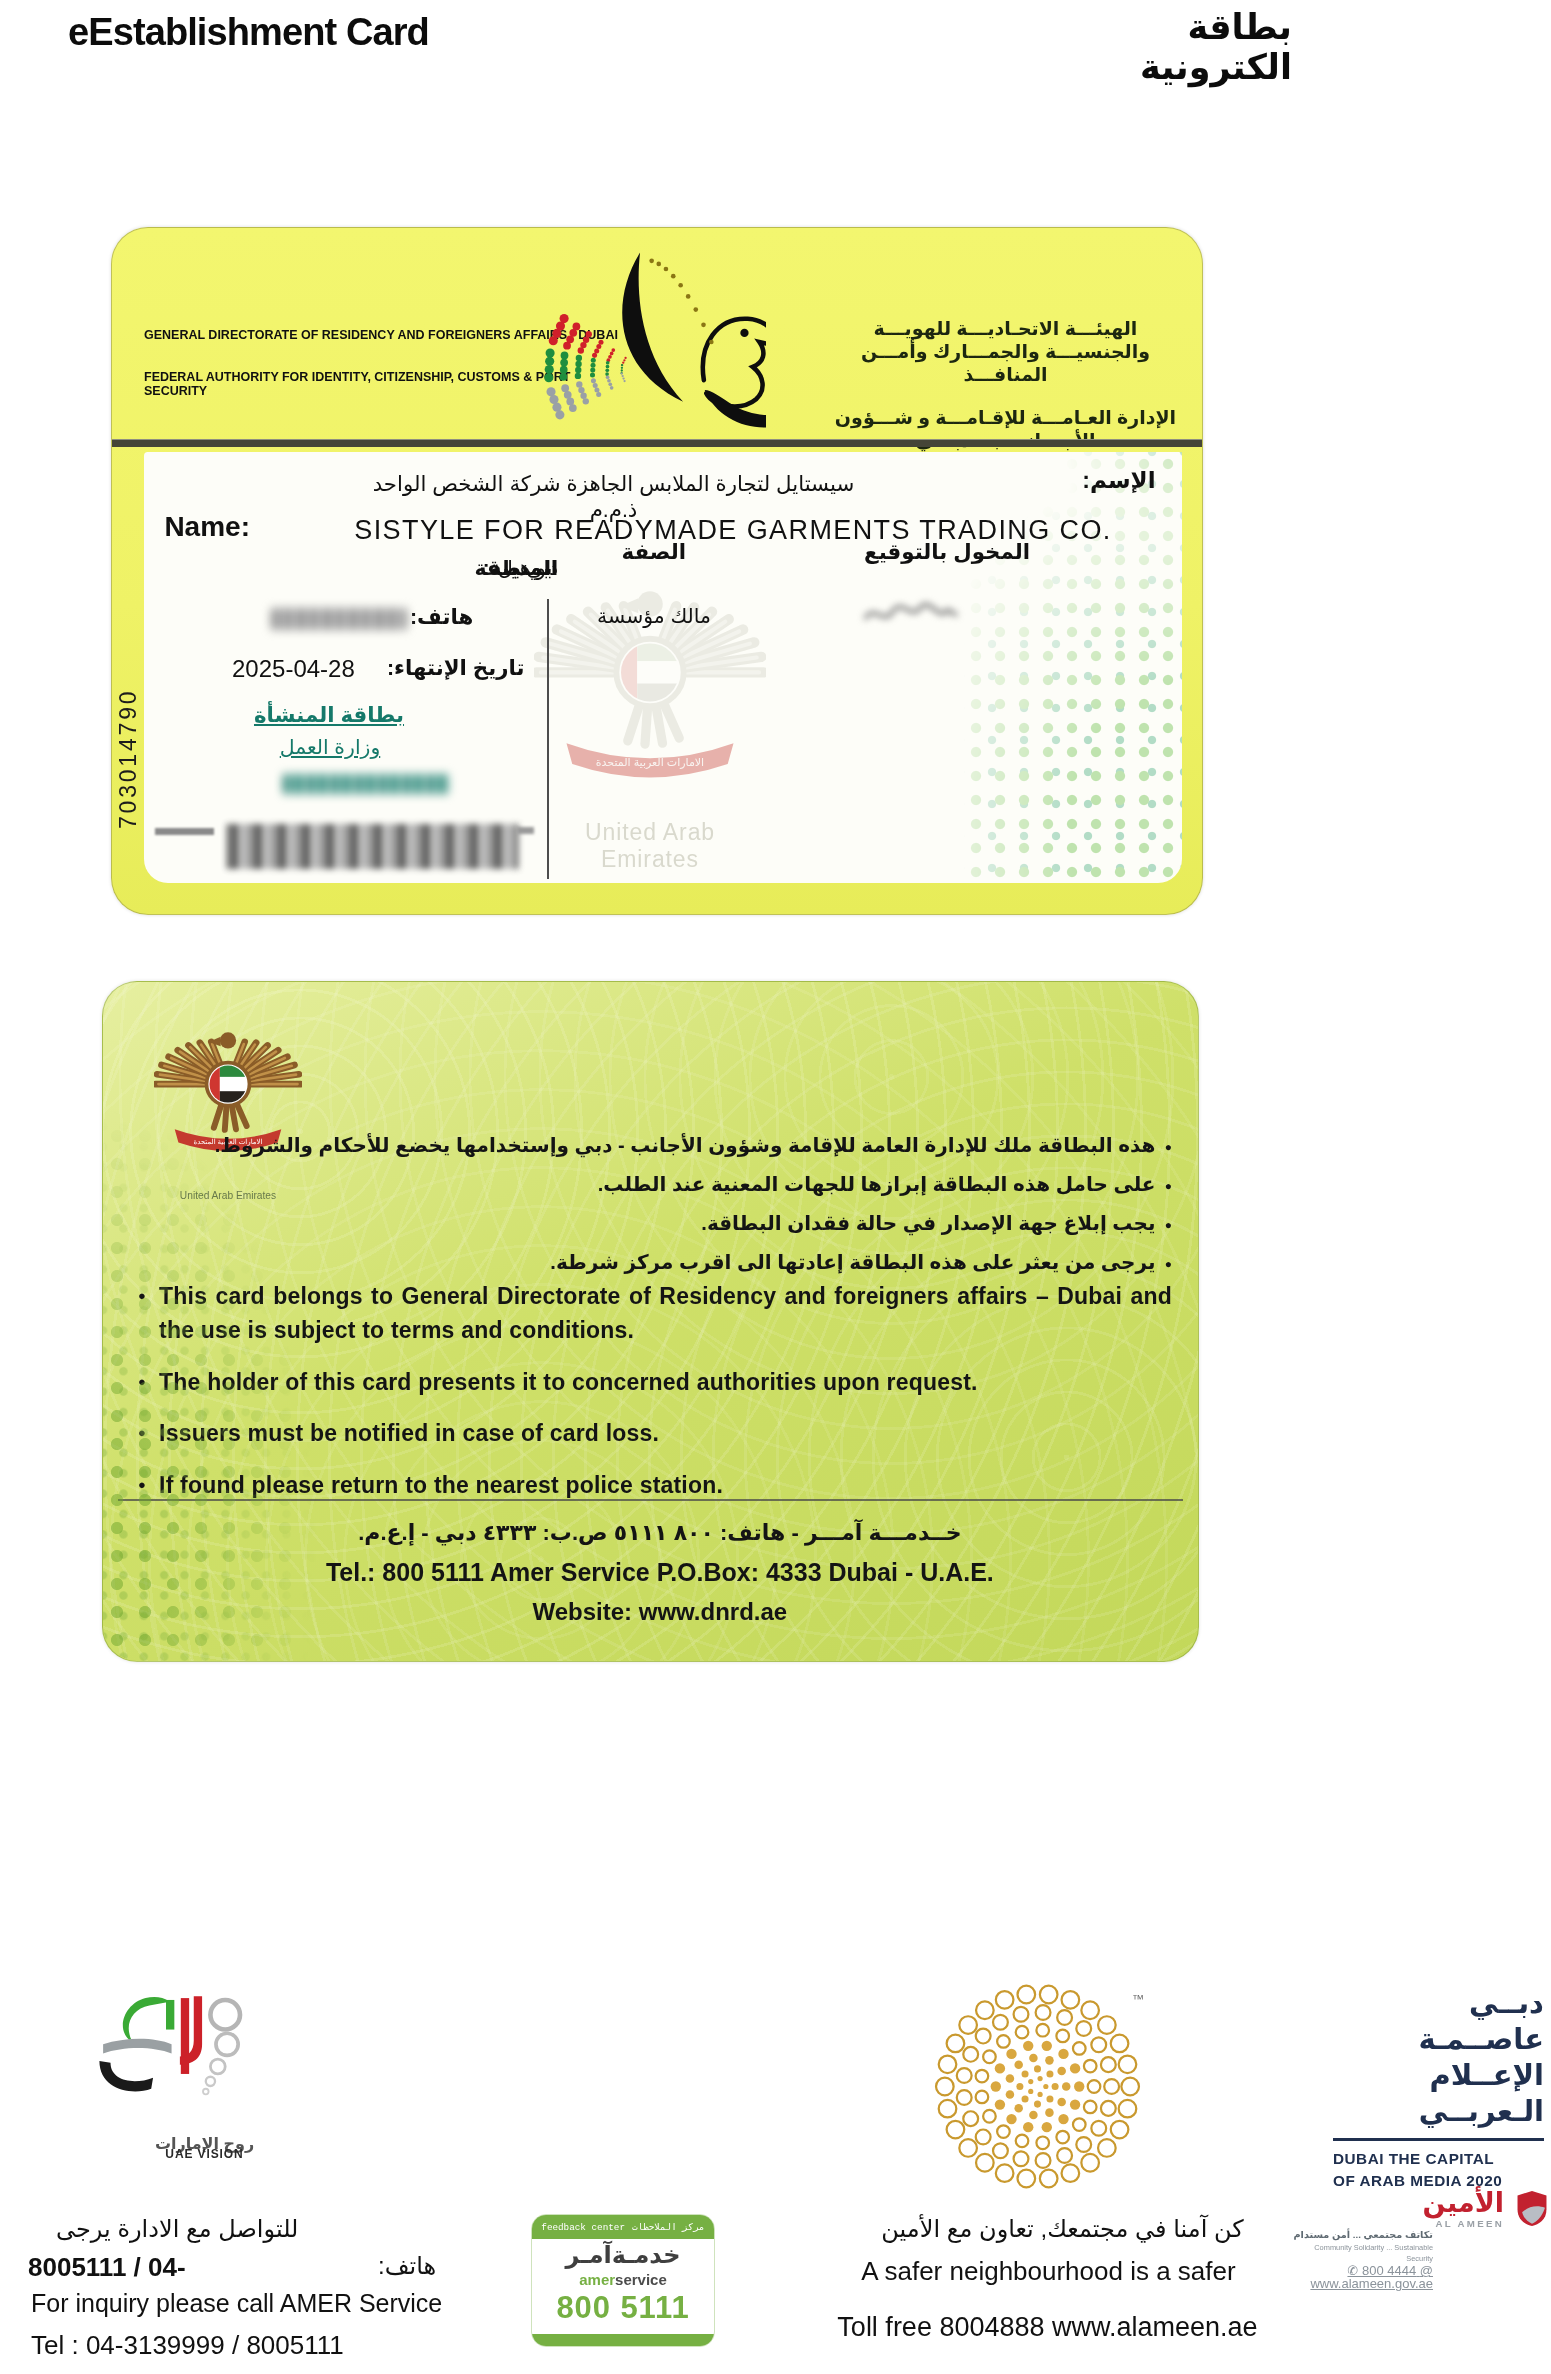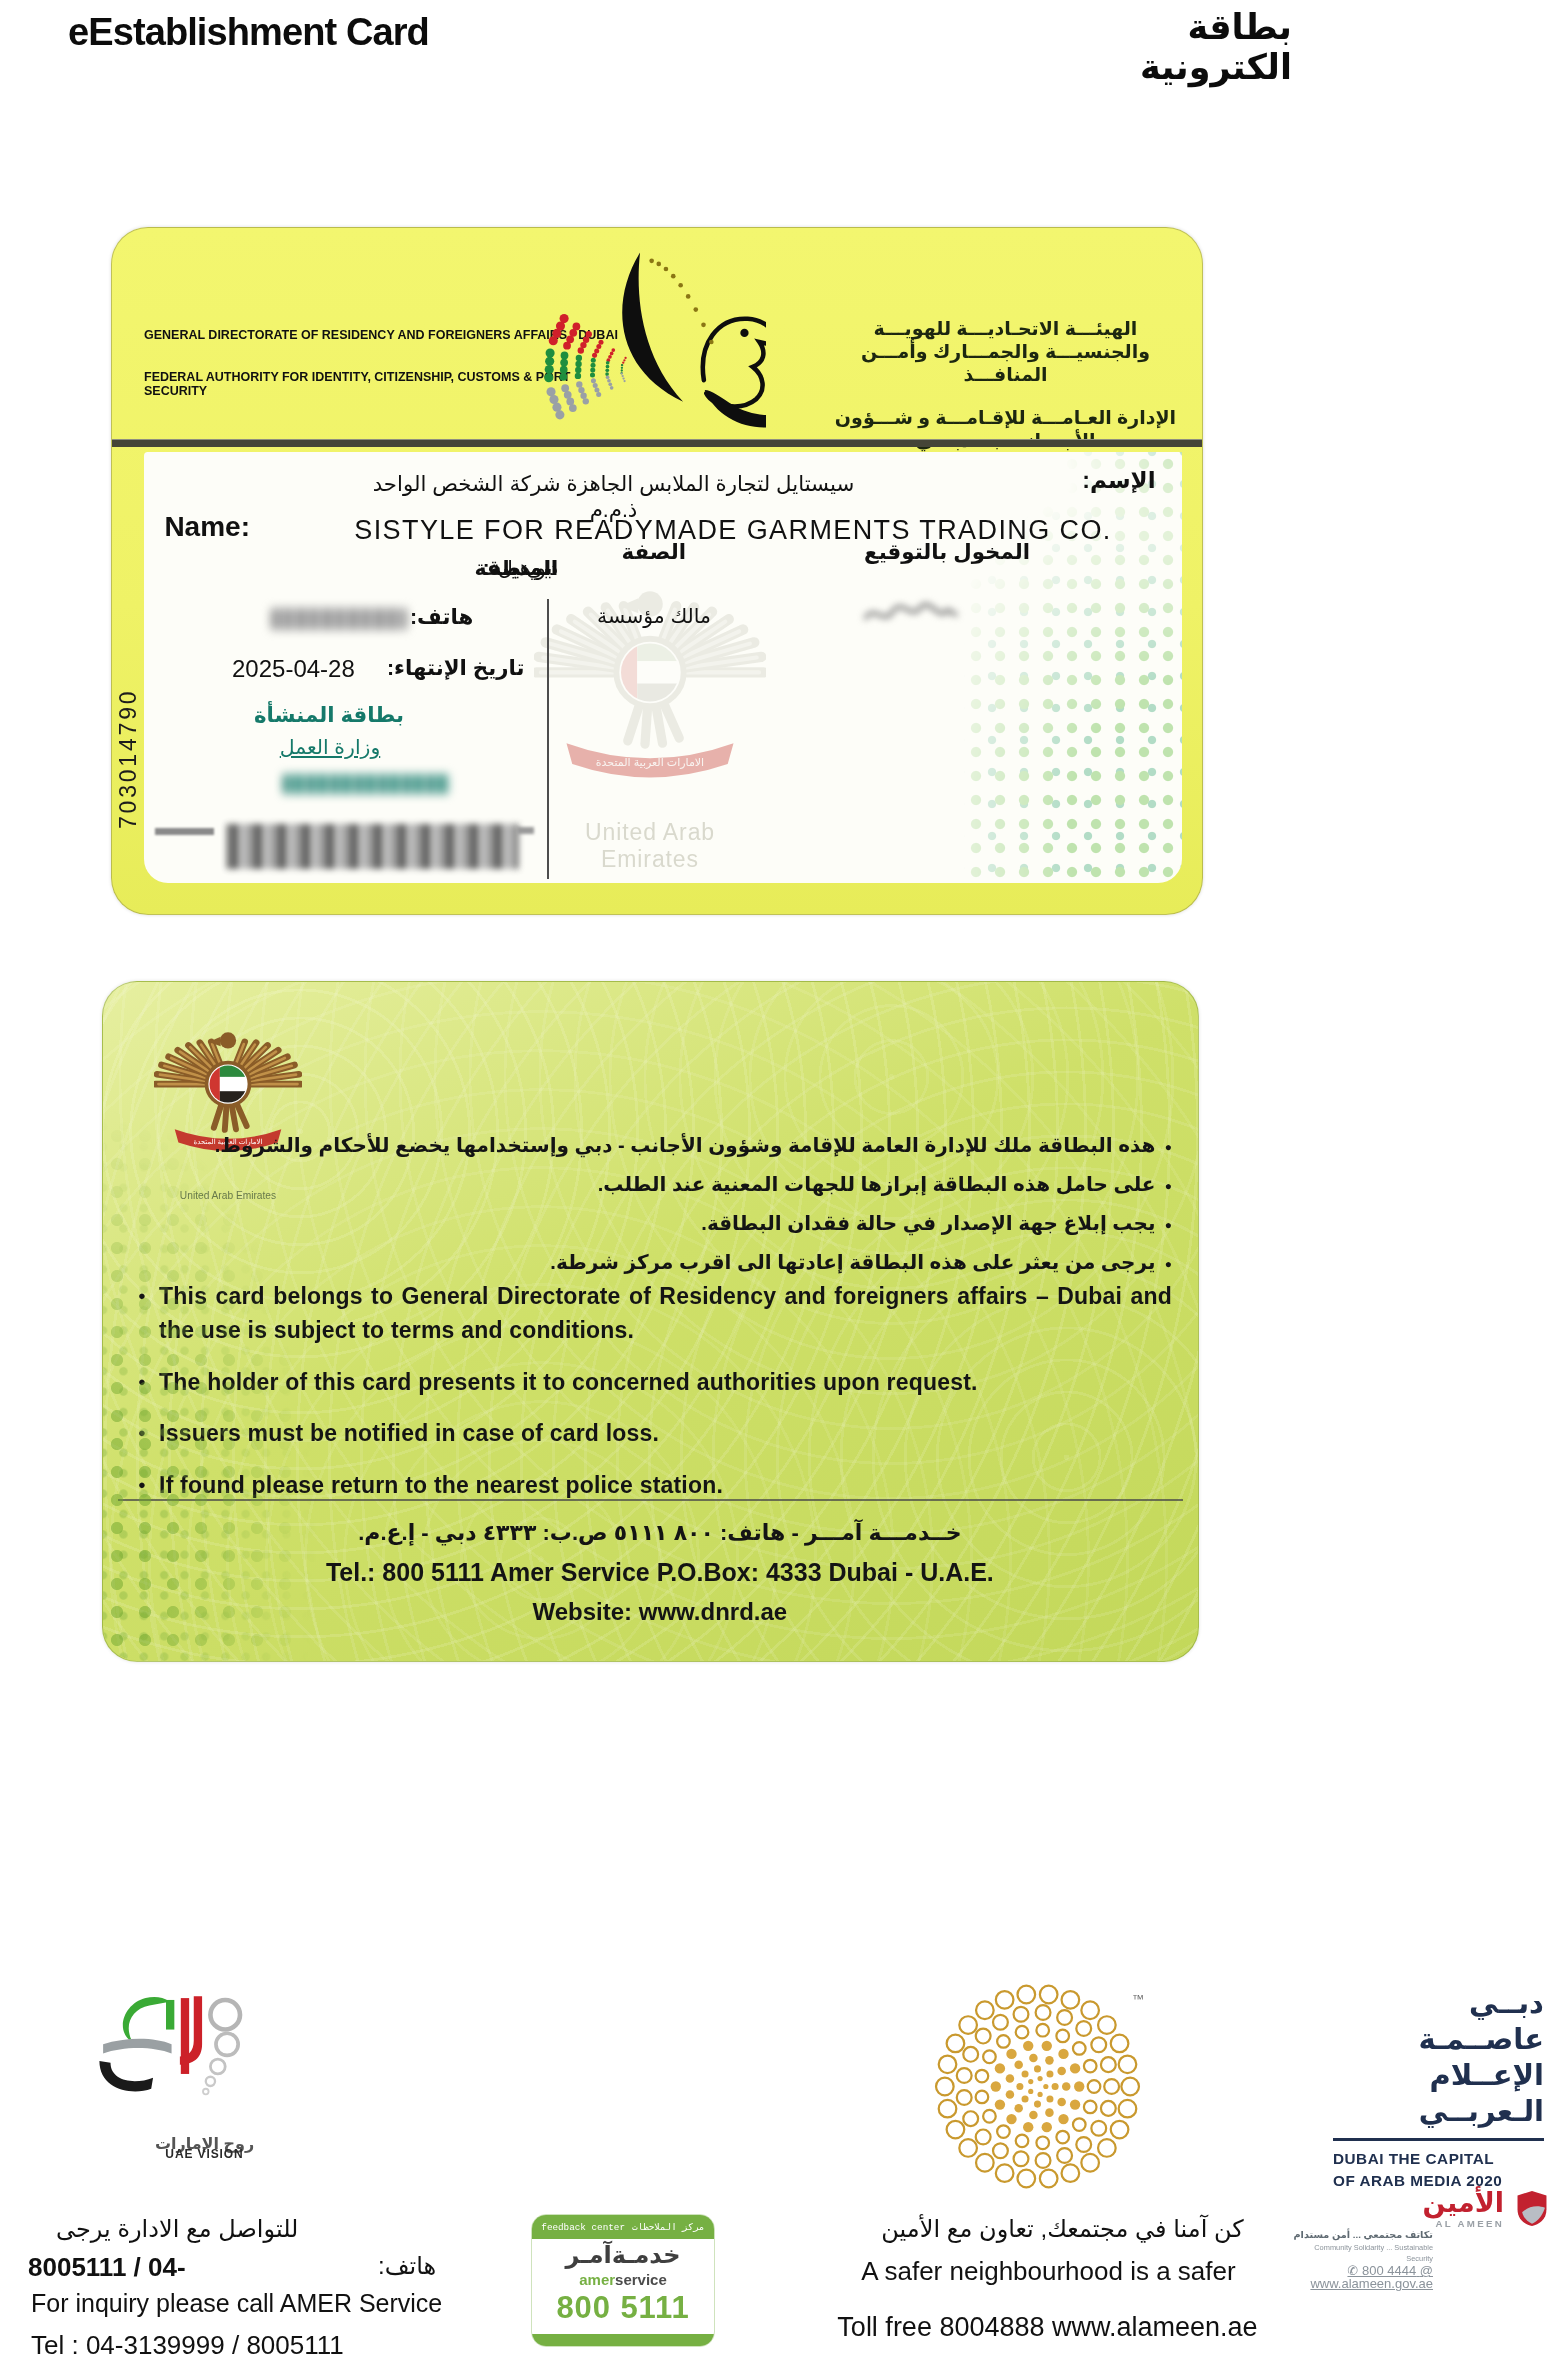--- a/index.html
+++ b/index.html
@@ -48,21 +48,21 @@
   .f-city-row .b{font-weight:bold;}
   .f-vline{left:403px;top:147px;bottom:3.7px;width:1.9px;background:#4d4d4d;}
   .f-phone-label{left:266px;top:152px;font-size:21.3px;font-weight:bold;direction:rtl;}
   .f-phone-blur{left:127px;top:156px;width:136px;height:22px;border-radius:3.7px;
       background:repeating-linear-gradient(90deg,#8f8f8f 0 8.3px,#cfcfcf 8.3px 12px,#9a9a9a 12px 22px,#d6d6d6 22px 26px);
       filter:blur(4.6px);}
   .f-capacity-value{left:443px;top:152px;width:134px;text-align:center;font-size:20.4px;direction:rtl;}
   .f-sig-blur{left:716px;top:145px;width:102px;height:35px;filter:blur(3.7px);}
   .f-expiry-label{left:243px;top:203px;font-size:21.3px;font-weight:bold;direction:rtl;}
   .f-expiry-value{left:88px;top:203px;width:147px;font-size:24px;}
-  .f-cardtype{left:109px;top:250px;width:152px;text-align:center;font-size:21.3px;font-weight:bold;color:var(--teal);direction:rtl;}
+  .f-cardtype{left:109px;top:250px;width:152px;text-align:center;font-size:21.3px;font-weight:bold;color:var(--teal);direction:rtl;text-decoration:underline;}
   .f-ministry{left:119px;top:283px;width:134px;text-align:center;font-size:20.4px;color:var(--teal);text-decoration:underline;direction:rtl;}
   .f-teal-blur{left:139px;top:322px;width:167px;height:20.4px;border-radius:2.8px;
       background:repeating-linear-gradient(90deg,#2c8376 0 7.4px,#bfe0da 7.4px 11px,#3d9183 11px 20.4px,#d4ebe6 20.4px 24px);
       filter:blur(4.6px);}
   .f-barcode{left:83px;top:372px;width:292px;height:45px;
       background:repeating-linear-gradient(90deg,#161616 0 2.8px,#fff 2.8px 4.6px,#161616 4.6px 10.2px,#fff 10.2px 13px,#161616 13px 15px,#fff 15px 19.5px,#161616 19.5px 21.3px,#fff 21.3px 24px);
       filter:blur(3.2px);opacity:.9;}
   .f-bar-dash-l{left:11px;top:376px;width:59px;height:7.4px;background:#8a8a8a;filter:blur(0.9px);}
   .f-bar-dash-r{left:373px;top:375px;width:16.7px;height:7.4px;background:#9a9a9a;filter:blur(1.4px);}
 

